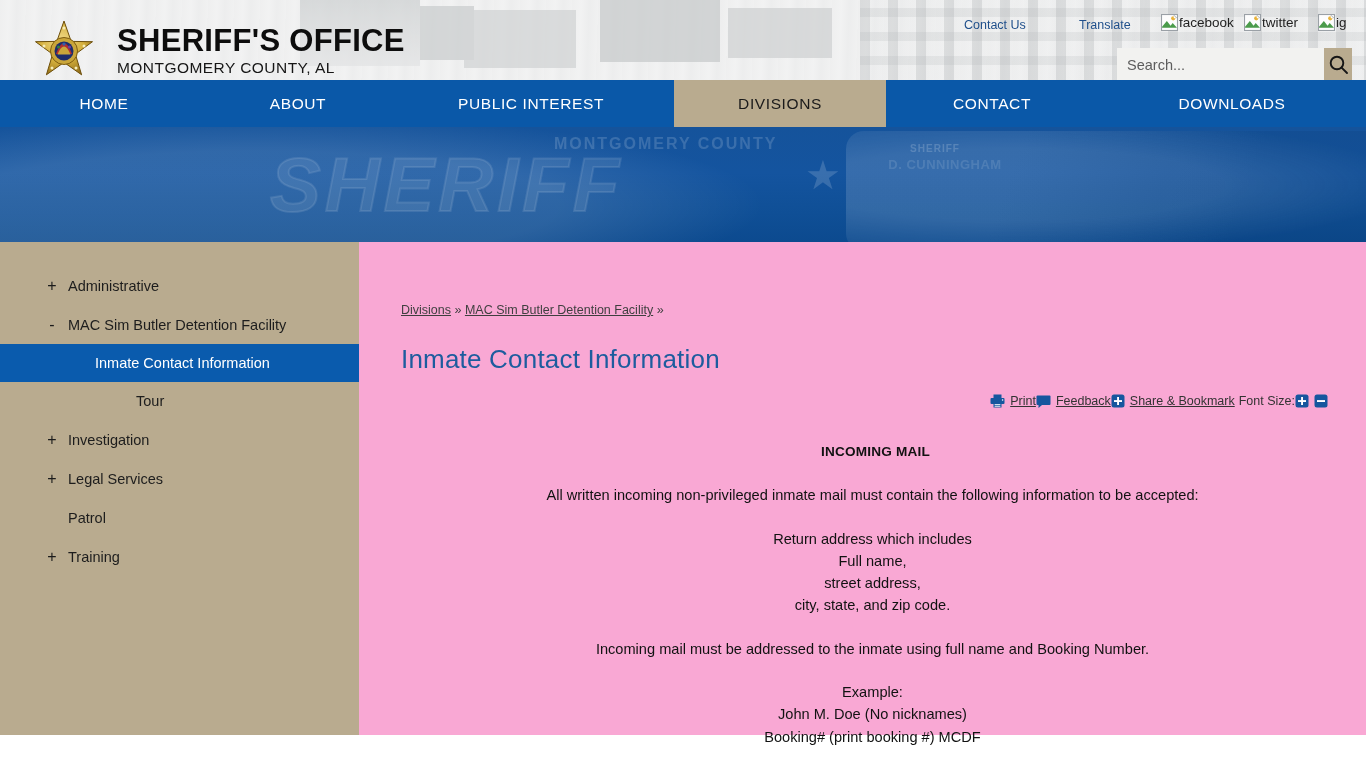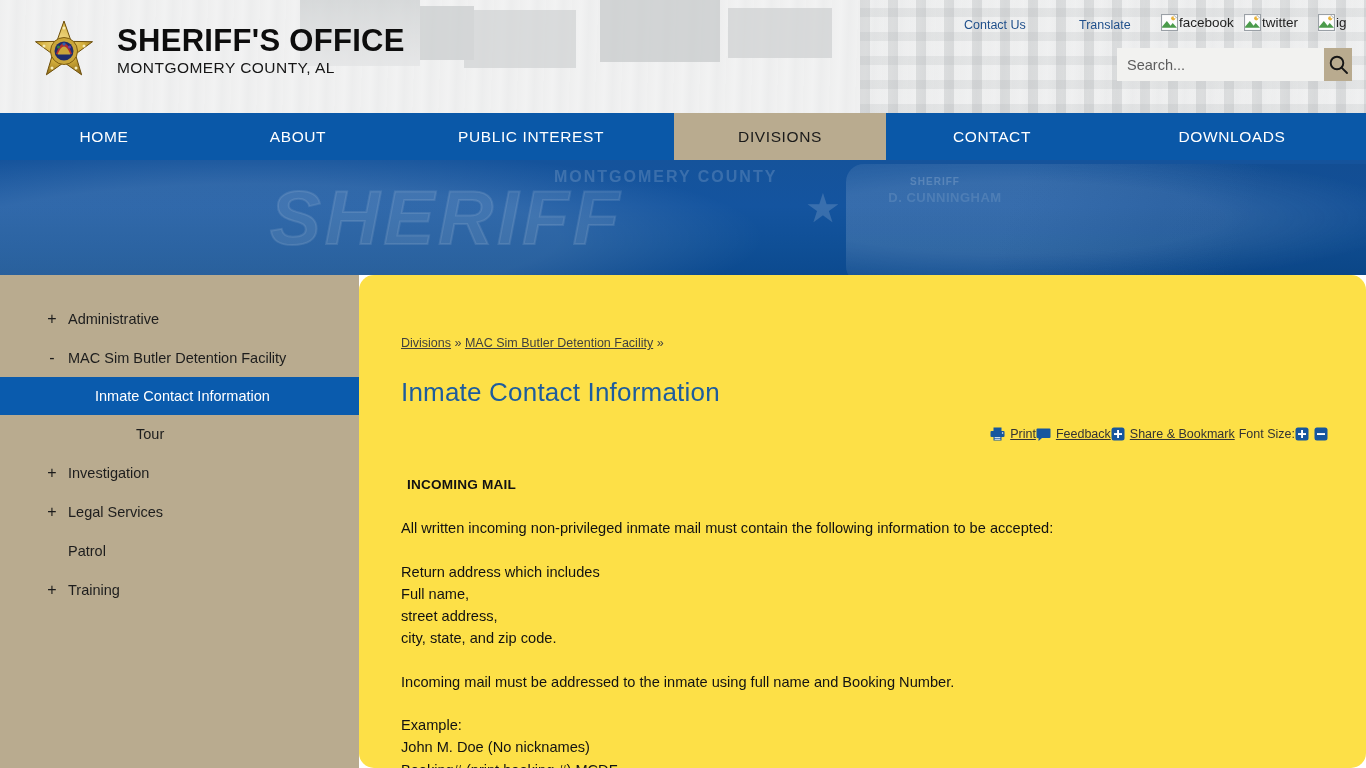--- a/index.html
+++ b/index.html
@@ -8,21 +8,21 @@
     width: 1366px; height: 768px;
     overflow: hidden;
     background: #ffffff;
     font-family: "Liberation Sans", sans-serif;
   }
 
   
   .header {
     position: relative;
     width: 1366px;
-    height: 113px;
+    height: 80px;
     overflow: hidden;
     background: #e9eaea;
   }
   .header-photo {
     position: absolute; inset: 0;
     background:
       linear-gradient(rgba(248,248,248,0.80), rgba(248,248,248,0.80)),
       repeating-linear-gradient(92deg, #c9cbcc 0px, #d9dbdc 9px, #bfc2c4 17px, #d3d5d6 26px),
       linear-gradient(180deg, #b9bcbe 0%, #d7d9da 40%, #cfd2d3 70%, #e6e7e8 100%);
   }
@@ -170,23 +170,22 @@
     font-size: 14.5px; color: #1d1d1d; margin-left: 5px;
   }
   .side-item.no-toggle .side-toggle { visibility: hidden; }
   .side-sub { height: 38px; }
   .side-sub .side-label { margin-left: 73px; font-size: 14.5px; }
   .side-sub.active { background: #0a5bad; width: 359px; }
   .side-sub.active .side-label { color: #ffffff; margin-left: 27px; }
   .side-sub.active { display: flex; align-items: center; padding-left: 68px; }
 
   .content {
-    flex: 1; background: #fde047; position: relative;
+    flex: 1; background: #f9a8d4; position: relative;
     padding: 61px 22px 0 42px;
-    border-radius: 15px;
   }
   .breadcrumb { font-size: 12.5px; color: #3f3f3f; }
   .breadcrumb a { color: #3f3f3f; text-decoration: underline; }
   .breadcrumb .sep { color: #3f3f3f; text-decoration: none; }
 
   .page-title {
     font-size: 26px; color: #1d5c9e; font-weight: normal;
     margin: 27px 0 0 0; letter-spacing: .2px;
   }
 
@@ -201,21 +200,21 @@
   .fs-label { font-size: 12.5px; color: #333; margin-left: 4px; }
   .fs-btns { display: flex; gap: 5px; }
   .ic { flex: none; display: block; }
 
   .body-copy {
     margin-top: 32px; font-size: 14.6px; color: #121212; line-height: 22.3px;
   }
   .body-copy .h-strong {
     font-weight: bold; font-size: 13.6px; letter-spacing: .2px; margin-left: 6px;
   }
-  .body-copy p { margin: 0 0 21px 0; }
+  .body-copy p { margin: 0 0 21px 0; text-align: center; }
   .body-copy p.tight { margin-bottom: 0; }
 </style>
 </head>
 <body>
 
 <div class="header">
   <div class="header-photo"></div>
   <div class="header-inner">
 
     <div class="brand">

